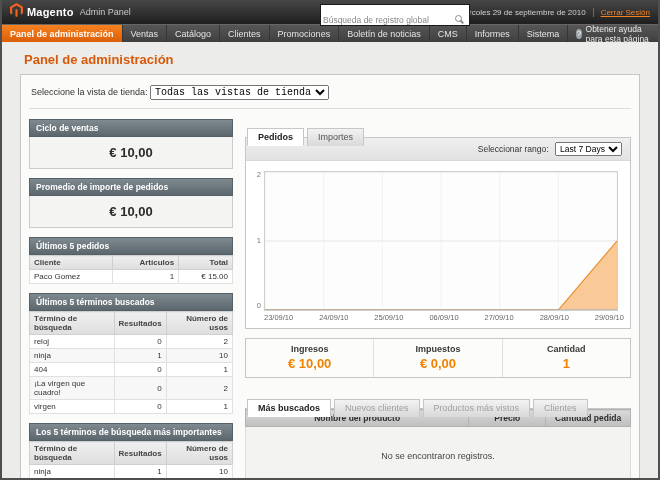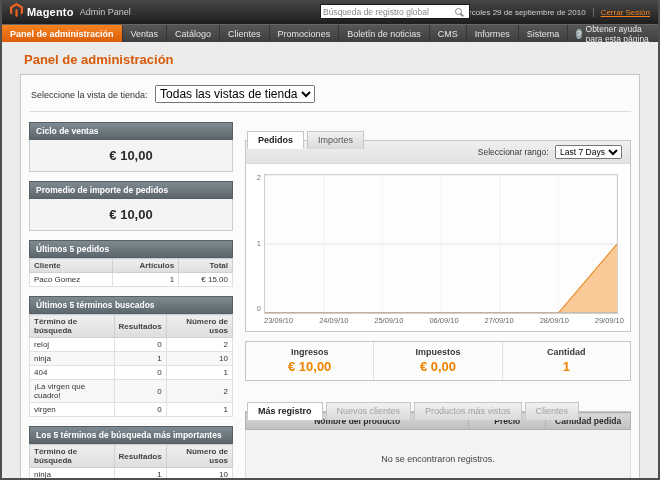--- a/index.html
+++ b/index.html
@@ -6,22 +6,22 @@
   html,body { background:#9a9a9a; font-family:"Liberation Sans", sans-serif; }
   .page { width:660px; height:480px; background:#ececea; border:2px solid #4f4f4f; border-top:none;
           overflow:hidden; position:relative; }
 
   
   .topbar { height:24px; background:linear-gradient(#474747,#1e1e1e); display:flex; align-items:center;
             padding:0 8px; position:relative; }
   .logo { display:flex; align-items:center; gap:4px; }
   .logo-text { color:#fff; font-weight:bold; font-size:11px; letter-spacing:.2px; }
   .logo-sub { color:#c9c9c9; font-size:9px; margin-left:2px; }
-  .global-search { position:absolute; left:318px; top:4px; display:flex; align-items:center;
-                   background:#fff; border:1px solid #1a1a1a; height:15px; width:150px; padding:4px 2px; }
+  .global-search { position:absolute; left:318px; top:4px; display:flex; align-items:flex-start;
+                   background:#fff; border:1px solid #1a1a1a; height:15px; width:150px; padding:10px 2px; }
   .global-search input { border:none; outline:none; width:132px; font-size:8.5px; color:#888;
                          font-family:"Liberation Sans", sans-serif; background:transparent; }
   .mag { width:7px; height:7px; border:1.5px solid #8a8a8a; border-radius:50%; position:relative; display:inline-block; }
   .mag::after { content:''; position:absolute; width:4px; height:1.5px; background:#8a8a8a;
                 transform:rotate(45deg); right:-3px; bottom:-1px; }
   .session { margin-left:auto; display:flex; align-items:center; font-size:8px; color:#cfcfcf; gap:7px; }
   .session a { color:#f58220; text-decoration:underline; cursor:pointer; border-left:1px solid #6b6b6b; padding-left:7px; }
 
   
   .mainnav { height:18px; background:linear-gradient(#565656,#3f3f3f); display:flex; align-items:stretch;
@@ -33,21 +33,21 @@
   .nav-help { margin-left:auto; display:flex; align-items:center; gap:4px; padding:0 8px; font-size:8.5px; color:#e8e8e8; cursor:pointer; }
   .help-icon { width:10px; height:10px; border-radius:50%; background:#9aa6ad; color:#fff; font-size:8px;
                line-height:10px; text-align:center; display:inline-block; }
   .help-icon::before { content:'?'; }
 
   
   .content { padding:6px 0 0; }
   h1.page-title { font-size:13px; font-weight:bold; color:#d85909; margin:4px 0 7px 22px; }
   .content-card { margin:0 18px; background:#fbfbfa; border:1px solid #c6c6c6; padding:8px; min-height:372px; }
   .switcher-row { font-size:9px; color:#333; padding:2px 2px 8px; border-bottom:1px solid #dcdcdc; margin-bottom:10px; }
-  .switcher-row select { font-size:12px; margin-left:5px; font-family:Liberation Sans, sans-serif; }
+  .switcher-row select { font-size:10px; font-family:Liberation Mono, monospace; }
 
   .dashboard { display:flex; gap:12px; }
   .left-col { width:204px; flex:none; }
   .right-col { flex:1; min-width:0; }
 
   
   .panel { margin-bottom:9px; }
   .panel-head { background:linear-gradient(#7e8a90,#5b666d); color:#fff; font-size:8.5px; font-weight:bold;
                 padding:3px 6px; border:1px solid #556066; }
   .panel-value { background:#f4f4f3; border:1px solid #ccc; border-top:none; text-align:center;
@@ -307,21 +307,21 @@
               <span class="total-label">Impuestos</span>
               <span class="total-value">€ 0,00</span>
             </div>
             <div class="total-cell">
               <span class="total-label">Cantidad</span>
               <span class="total-value">1</span>
             </div>
           </div>
 
           <div class="tabs bottom-tabs">
-            <div class="tab active">Más registro</div>
+            <div class="tab active">Más buscados</div>
             <div class="tab disabled">Nuevos clientes</div>
             <div class="tab disabled">Productos más vistos</div>
             <div class="tab disabled">Clientes</div>
           </div>
 
           <table class="grid">
             <thead>
               <tr>
                 <th style="width:58%">Nombre del producto</th>
                 <th style="width:20%">Precio</th>

